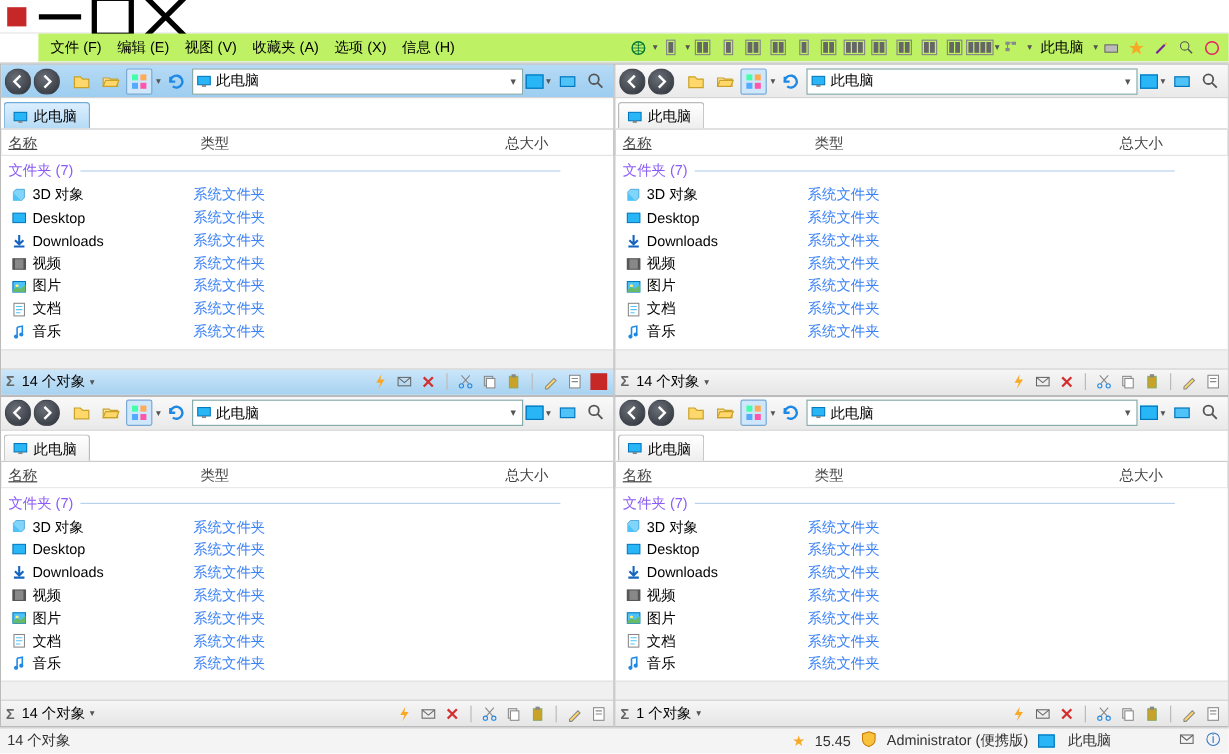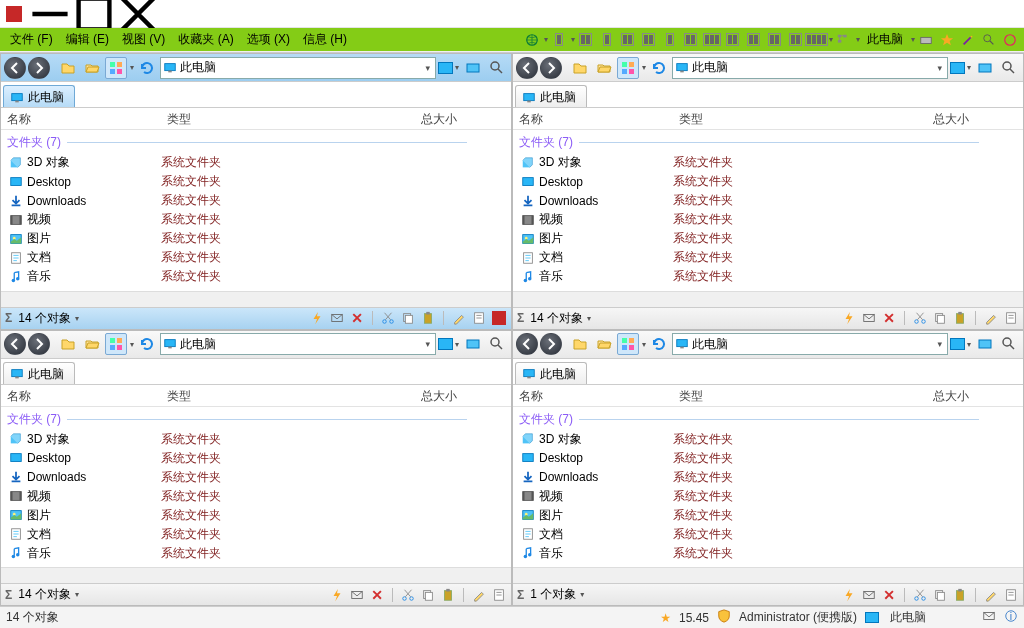--- a/index.html
+++ b/index.html
@@ -1,21 +1,21 @@
 <!DOCTYPE html>
 <html><head>
 <meta charset="utf-8">
 <style>
 * { margin:0; padding:0; box-sizing:border-box; font-family:"Microsoft YaHei","Segoe UI",sans-serif; font-size:12px; }
 body { background:#fff; width:1024px; height:628px; overflow:hidden; display:flex; flex-direction:column; }
 .titlebar { height:28px; background:#fff; display:flex; align-items:center; padding:0 4px 0 6px; border-bottom:1px solid #e4e4e4; }
 .titlebar .appicon { width:16px; height:16px; background:#c62828; margin-right:6px; display:inline-block; }
 .titlebar .title { flex:1; color:#000; }
 .titlebar .winbtn { width:44px; height:28px; display:flex; align-items:center; justify-content:center; color:#000; }
-.menubar { height:24px; background:#84cc16; display:flex; align-items:center; padding:0 4px; gap:1px; border-bottom:1px solid #f0f0f0;}
+.menubar { height:24px; background:#bef264; display:flex; align-items:center; padding:0 4px; gap:1px; border-bottom:1px solid #f0f0f0;margin-left:32px;}
 .menubar .mitem { padding:2px 6px; color:#000; }
 .menubar .spacer { flex:1; }
 .menubar .ticon { width:16px; height:16px; display:flex; align-items:center; justify-content:center; margin:0 2px; color:#444;}
 .menubar .ticon svg { width:14px; height:14px; }
 .layout-rect { border:1px solid #888; display:flex; padding:1px; gap:1px; }
 .layout-rect span { background:#666; width:4px; height:9px;}
 .dd { font-size:8px; color:#555; margin-left:1px;}
 .globe {color:#0a7a3a;}
 .fourpanes { flex:1; display:grid; grid-template-columns:1fr 1fr; grid-template-rows:1fr 1fr; gap:0; border-top:1px solid #ccc;}
 .pane { display:flex; flex-direction:column; border:1px solid #bbb; min-height:0;}
@@ -33,30 +33,30 @@
 .addr svg { width:14px; height:14px;}
 .addr input { flex:1; border:none; outline:none; font-size:12px; background:transparent;}
 .addr .dd2 { color:#555; font-size:9px; padding:0 3px;}
 .monico { width:22px; display:flex; align-items:center; gap:1px;}
 .monico .sq { width:15px; height:12px; background:#29b6f6; border:1px solid #0277bd;}
 .tabbar { height:26px; background:#fff; border-bottom:1px solid #ccc; display:flex; align-items:flex-end; padding-left:2px;}
 .tab { height:22px; padding:2px 10px 0 6px; border:1px solid #bbb; border-bottom:none; border-radius:3px 3px 0 0; background:linear-gradient(#fff,#eee); display:flex; align-items:center; gap:4px;}
 .tab svg { width:14px; height:14px;}
 .headerrow { height:22px; display:flex; border-bottom:1px solid #e3e3e3; color:#444; padding-top:3px;}
 .headerrow div { padding-left:6px;}
-.col-name { width:160px;}
+.col-name { width:160px;text-decoration:underline;}
 .col-type { width:200px;}
 .col-size { flex:1;text-align:center;}
 .filelist { flex:1; overflow-y:auto; overflow-x:auto; background:#fff; position:relative;}
 .group { color:#8b5cf6; padding:4px 6px 2px 6px; font-size:12px;}
 .group .line { display:inline-block; vertical-align:middle; border-top:1px solid #b9d3ee; width:400px; margin-left:6px;}
 .frow { display:flex; height:19px; align-items:center;}
 .frow .c1 { width:160px; padding-left:8px; display:flex; align-items:center; gap:4px; color:#000;}
 .frow .c1 svg { width:14px; height:14px; flex-shrink:0;}
-.frow .c2 { width:200px; color:#7f1d1d;}
+.frow .c2 { width:200px; color:#3b82f6;}
 .scrollb { height:16px; background:#f0f0f0; border-top:1px solid #ddd;}
 .pstatus { height:22px; background:linear-gradient(#f6f6f6,#e6e6e6); border-top:1px solid #ccc; display:flex; align-items:center; padding:0 4px; font-size:12px; gap:4px;}
 .pstatus .sigma { color:#666; font-weight:bold; padding-right:2px;}
 .pstatus .txt { flex:1; display:flex; align-items:center; gap:3px;}
 .pstatus .sicon { width:16px; height:16px; display:flex; align-items:center; justify-content:center;}
 .pstatus .sicon svg { width:14px; height:14px;}
 .pstatus .redx { color:#d32f2f; font-weight:bold; font-size:14px;}
 .pstatus .vsep { width:1px; height:14px; background:#bbb; margin:0 3px;}
 .pstatus .redsq { width:14px; height:14px; background:#c62828;}
 .bottomstatus { height:22px; background:#f4f4f4; border-top:1px solid #ccc; display:flex; align-items:center; padding:0 6px; gap:8px; color:#333;}

